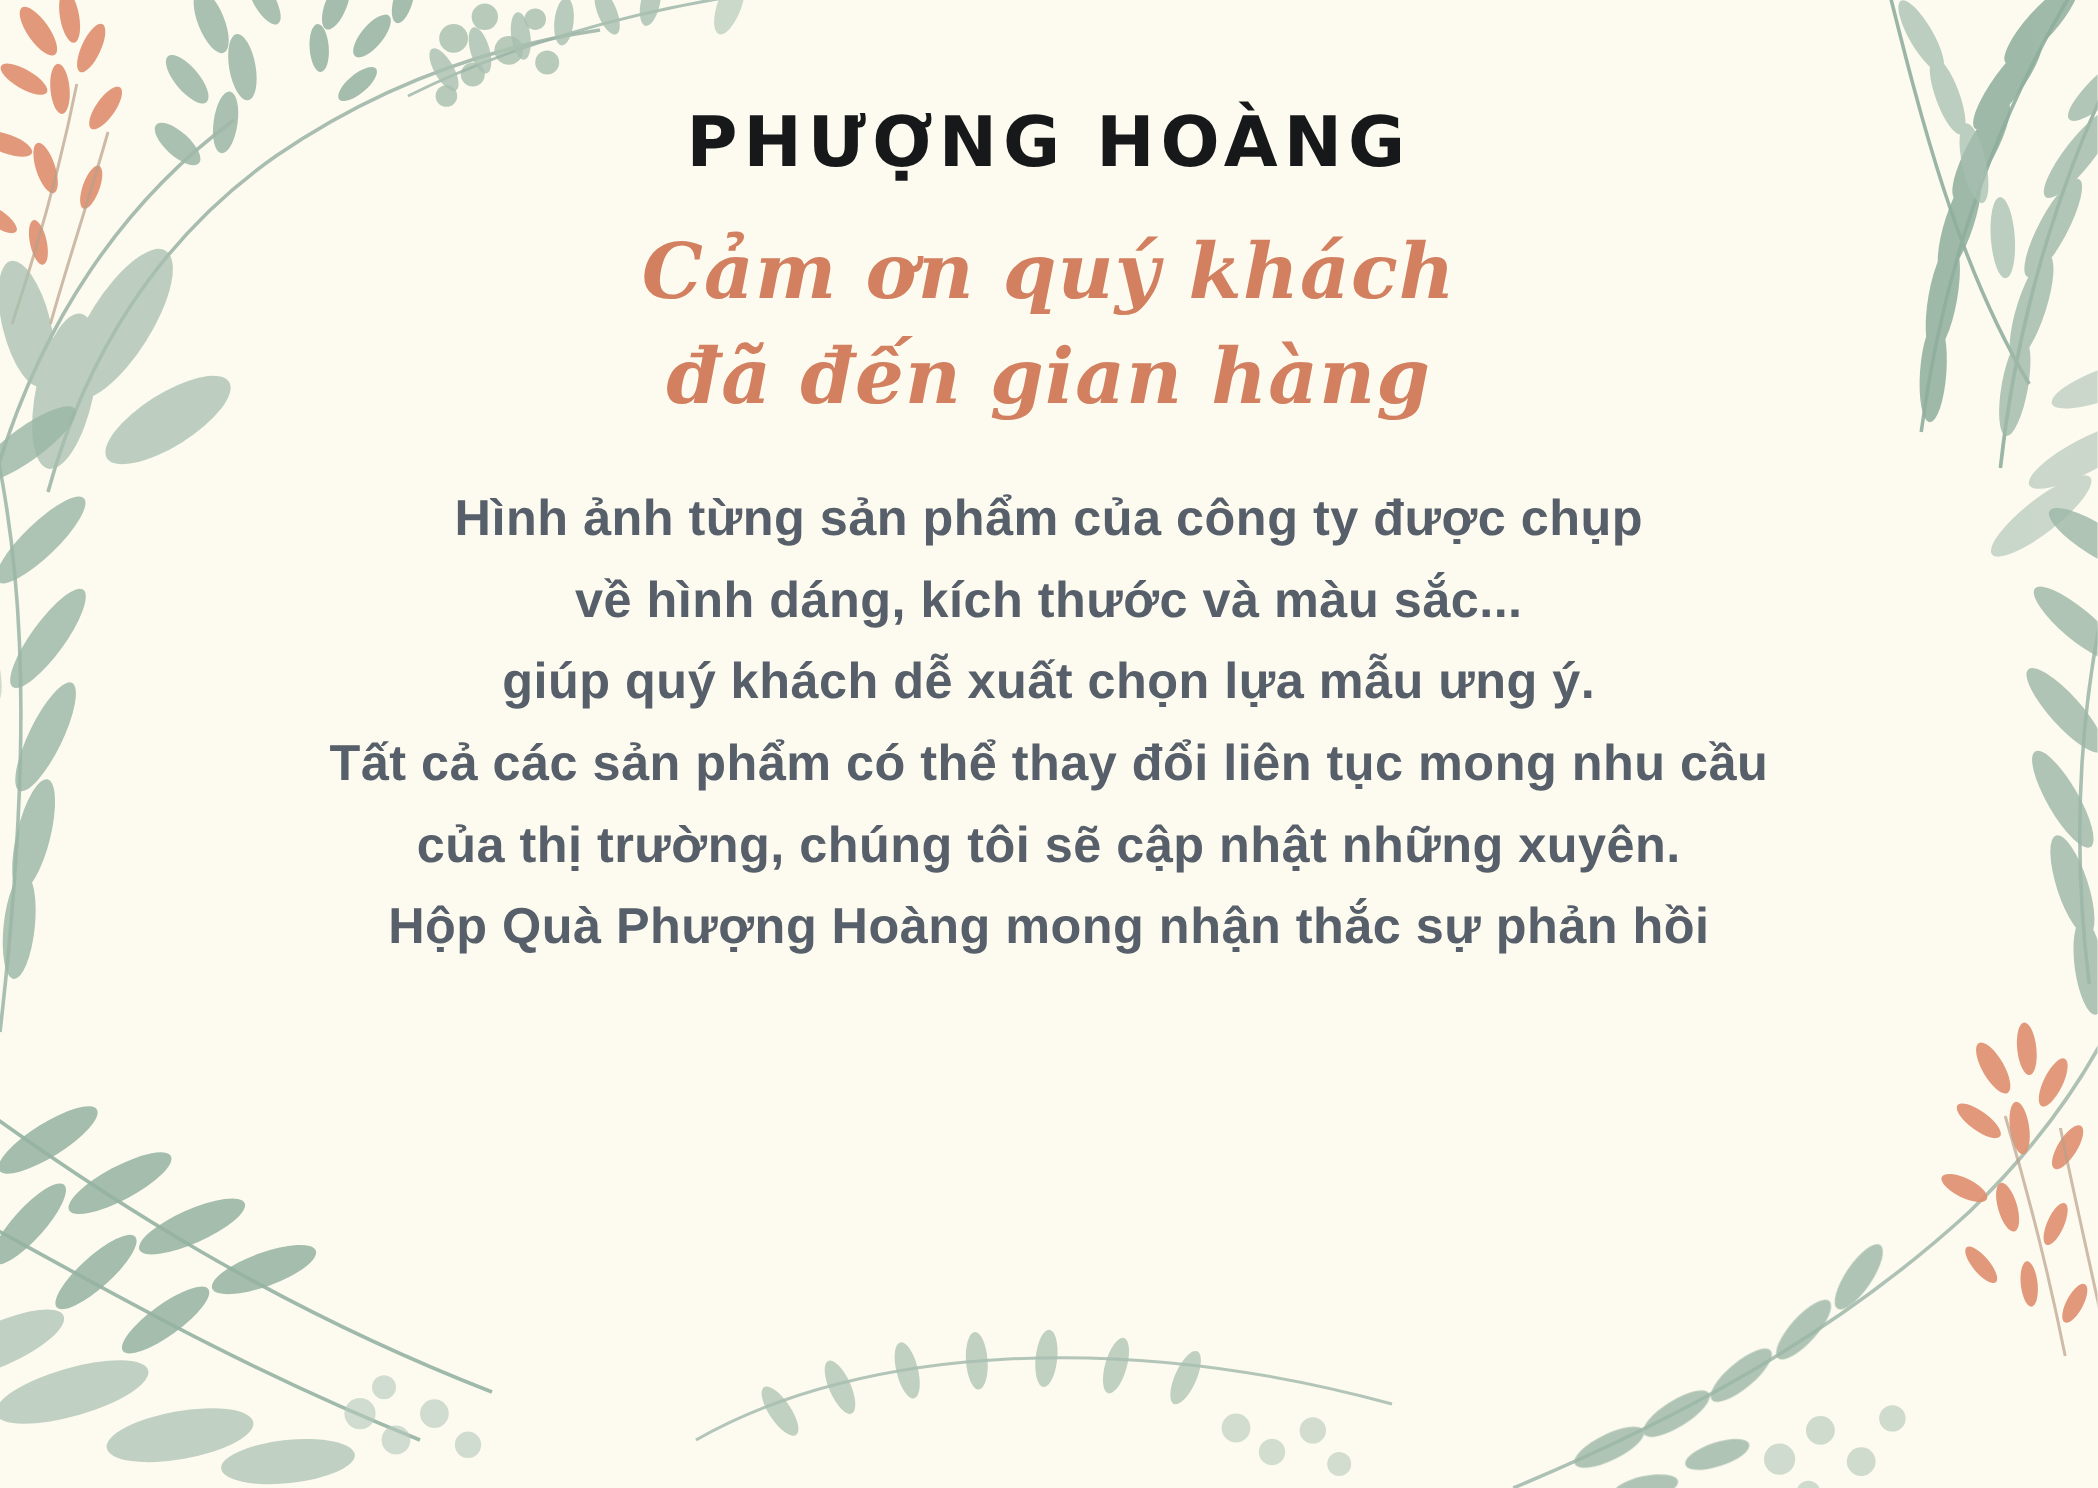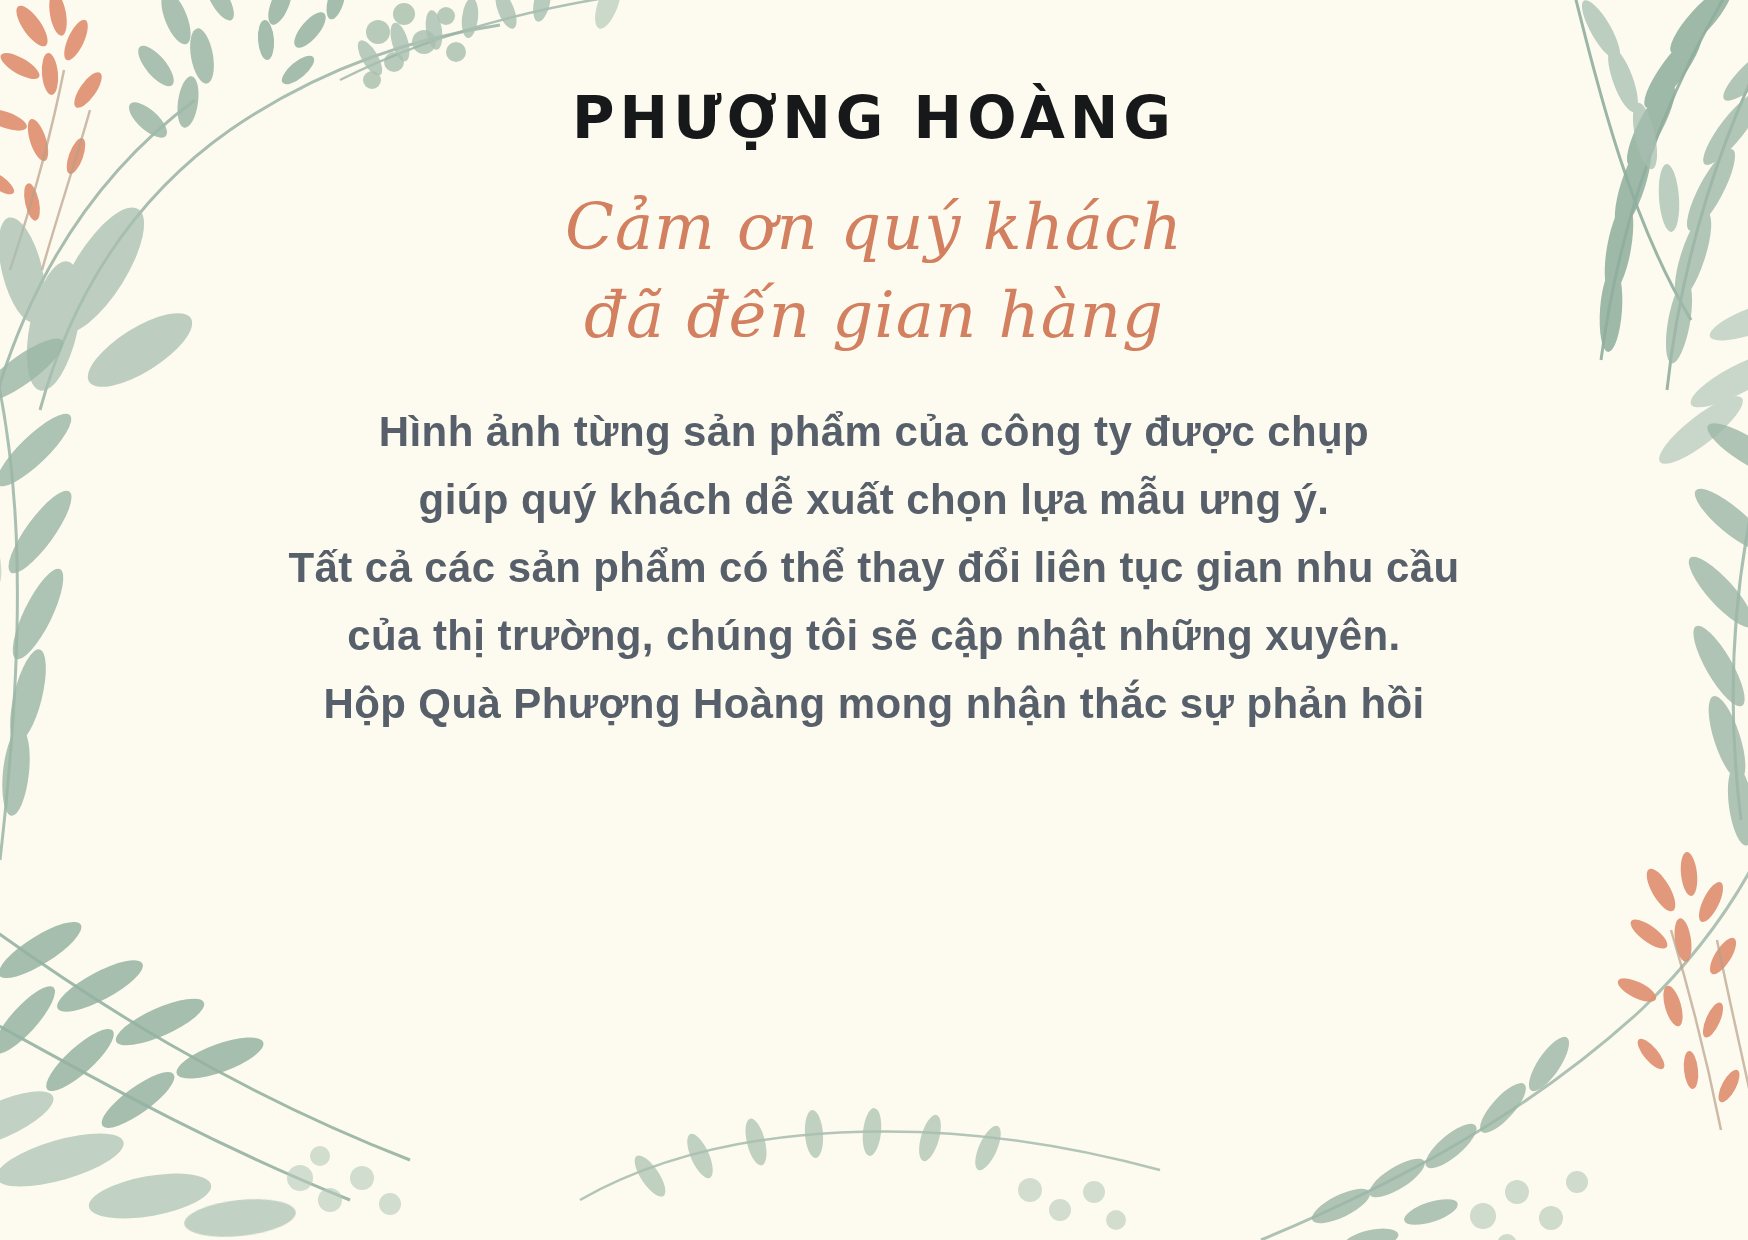--- a/index.html
+++ b/index.html
@@ -67,21 +67,21 @@
     margin-top: 34px;
     text-align: center;
     color: #d2805f;
     font-family: "DejaVu Serif", serif;
     font-style: italic;
     font-size: 64px;
     line-height: 1.38;
     letter-spacing: 1px;
     font-weight: 400;
   }
-  .script-line { display: block; }
+  .script-line { display: block; font-weight: bold; }
 
   .body-block {
     margin-top: 38px;
     text-align: center;
     color: #57606a;
     font-family: "Liberation Sans", sans-serif;
     font-size: 42px;
     line-height: 1.62;
     letter-spacing: 0.4px;
     font-weight: 700;
@@ -351,20 +351,21 @@
 
     <div class="brand-title">PHƯỢNG HOÀNG</div>
 
     <div class="script-block">
       <span class="script-line">Cảm ơn quý khách</span>
       <span class="script-line">đã đến gian hàng</span>
     </div>
 
     <div class="body-block">
       <span class="body-line">Hình ảnh từng sản phẩm của công ty được chụp</span>
+      <span class="body-line">về hình dáng, kích thước và màu sắc...</span>
       <span class="body-line">giúp quý khách dễ xuất chọn lựa mẫu ưng ý.</span>
-      <span class="body-line">Tất cả các sản phẩm có thể thay đổi liên tục gian nhu cầu</span>
+      <span class="body-line">Tất cả các sản phẩm có thể thay đổi liên tục mong nhu cầu</span>
       <span class="body-line">của thị trường, chúng tôi sẽ cập nhật những xuyên.</span>
       <span class="body-line">Hộp Quà Phượng Hoàng mong nhận thắc sự phản hồi</span>
     </div>
 
   </div>
 </div>
 
 </body></html>

